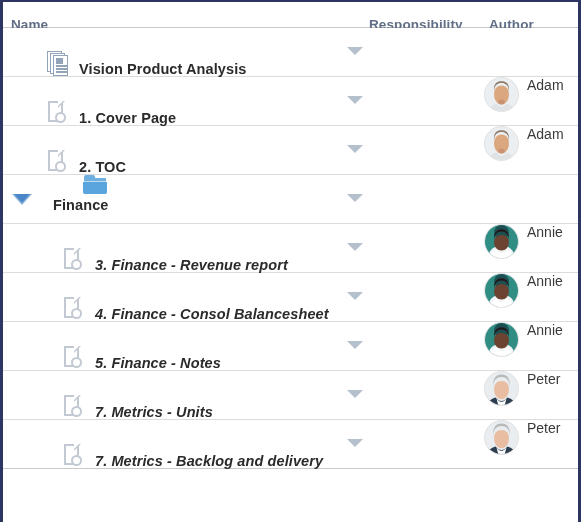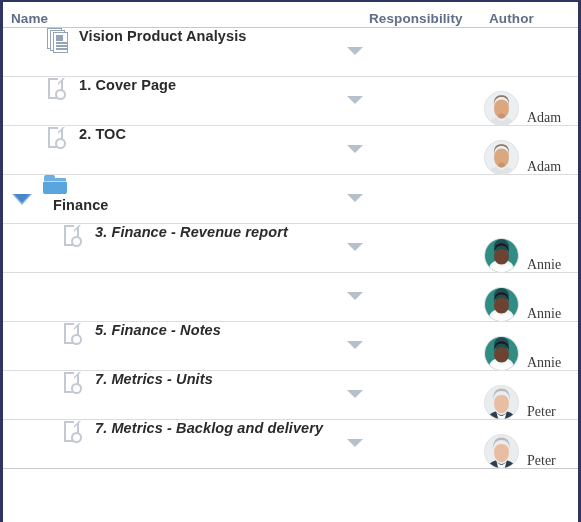--- a/index.html
+++ b/index.html
@@ -23,21 +23,21 @@
   
   .hdr{
     position:relative;
     height:26px;
     box-sizing:border-box;
     border-bottom:1px solid #c8c8c8;
     background:#fff;
   }
   .hdr-cell{
     position:absolute;
-    top:9px;
+    top:15px;
     font-size:13.5px;
     font-weight:bold;
     color:#616e87;
     letter-spacing:.1px;
     white-space:nowrap;
   }
   .hdr-name{left:8px;}
   .hdr-resp{left:366px;}
   .hdr-auth{left:486px;}
 
@@ -67,21 +67,21 @@
     width:0;height:0;
     border-left:8px solid transparent;
     border-right:8px solid transparent;
     border-top:9px solid #4a86c8;
   }
 
   
   .namecell{
     position:absolute;
     top:0;height:49px;
-    display:flex;align-items:flex-start;
+    display:flex;align-items:flex-end;
     white-space:nowrap;
   }
   .lvl0{left:44px;}
   .lvl1{left:44px;}
   .lvl-folder{left:40px;flex-direction:column;}
   .lvl-child{left:60px;font-style:italic;}
 
   .nm{
     font-size:14.5px;
     font-weight:bold;
@@ -182,23 +182,22 @@
     width:0;height:0;
     border-left:8px solid transparent;
     border-right:8px solid transparent;
     border-top:8px solid #b4c0cb;
   }
 
   
   .auth{
     position:absolute;
     left:481px;top:0;height:49px;
-    display:flex;align-items:flex-end;
+    display:flex;align-items:flex-start;
     white-space:nowrap;
-    font-family:Liberation Serif, serif;
   }
   .avatar{
     width:33px;height:33px;
     border-radius:50%;
     flex:0 0 auto;
     position:relative;
     overflow:hidden;
     border:1px solid #e2e2e2;
     background:#dfe4e8;
   }
@@ -316,20 +315,29 @@
               <path d="M4 40c0-10 7-15 16-15s16 5 16 15z" fill="#f2f4f6"></path>
               <path d="M20 12c-6 0-9 4-9 9 0 6 4 10 9 10s9-4 9-10c0-5-3-9-9-9z" fill="#6b4330"></path>
               <path d="M11 19c0-7 4-11 9-11s9 4 9 11c1-9-3-14-9-14s-10 5-9 14z" fill="#21171a"></path>
               <path d="M14 30c2 3 4 4 6 4s4-1 6-4c5 2 8 5 8 10H6c0-5 3-8 8-10z" fill="#ffffff"></path>
             </svg>
           </span>
           <span class="auth-name">Annie</span>
         </div>
       </div>
       <div class="row">
+        <div class="namecell lvl-child">
+          <span class="icon ic-doc">
+            <span class="body"></span>
+            <span class="fold"></span>
+            <span class="fold2"></span>
+            <span class="circ"></span>
+          </span>
+          <span class="nm">4. Finance - Consol Balancesheet</span>
+        </div>
         <span class="resp"></span>
         <div class="auth">
           <span class="avatar">
             <svg viewBox="0 0 40 40" preserveAspectRatio="xMidYMid slice">
               <rect width="40" height="40" fill="#2f8d84"></rect>
               <circle cx="20" cy="9" r="9" fill="#1d4f52"></circle>
               <path d="M4 40c0-10 7-15 16-15s16 5 16 15z" fill="#f2f4f6"></path>
               <path d="M20 12c-6 0-9 4-9 9 0 6 4 10 9 10s9-4 9-10c0-5-3-9-9-9z" fill="#6b4330"></path>
               <path d="M11 19c0-7 4-11 9-11s9 4 9 11c1-9-3-14-9-14s-10 5-9 14z" fill="#21171a"></path>
               <path d="M14 30c2 3 4 4 6 4s4-1 6-4c5 2 8 5 8 10H6c0-5 3-8 8-10z" fill="#ffffff"></path>

